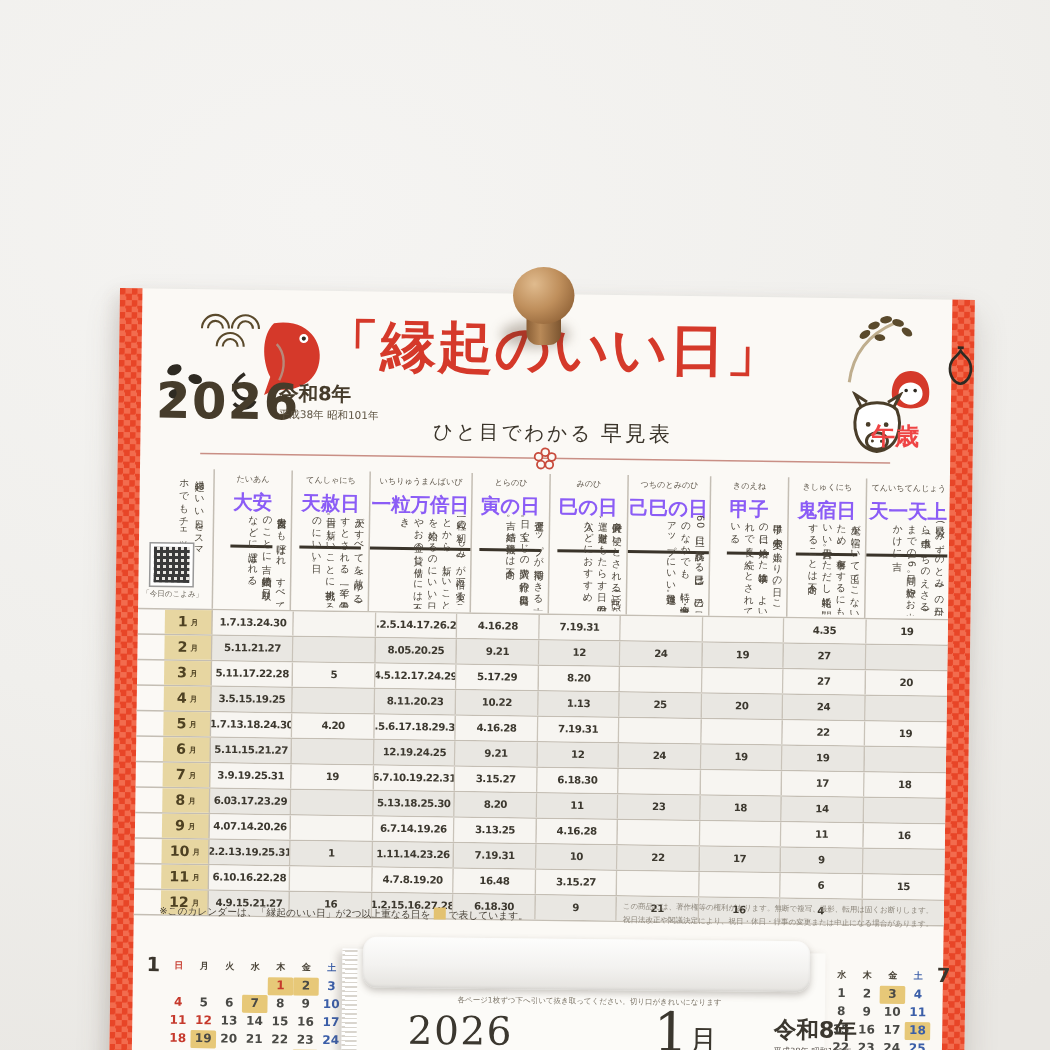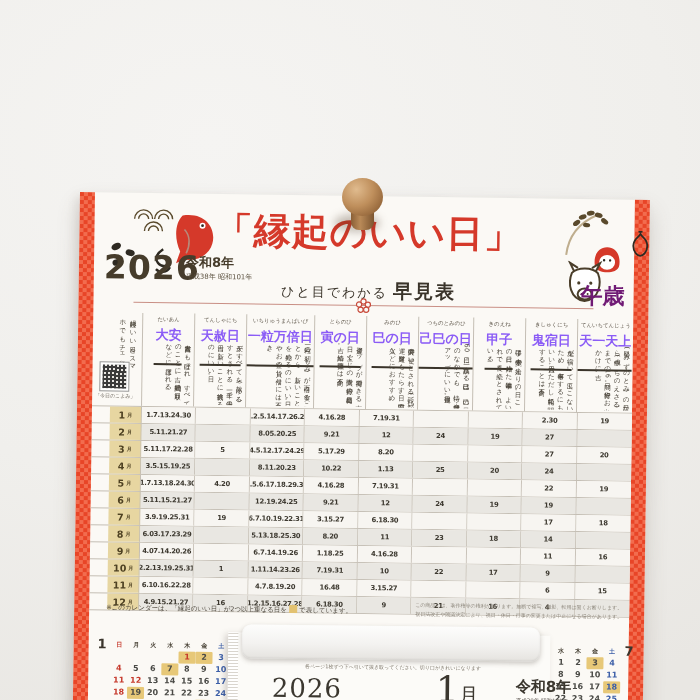--- a/index.html
+++ b/index.html
@@ -22,22 +22,22 @@
   
   .hdr{position:absolute;left:15px;right:15px;top:0;height:112px;}
   .title{position:absolute;left:102px;top:12px;width:345px;text-align:center;
          font-size:37px;font-weight:bold;color:#d5392a;letter-spacing:1px;white-space:nowrap;}
   .yearblock{position:absolute;left:10px;top:58px;}
   .year{font-size:33px;font-weight:bold;color:#463c2b;letter-spacing:1px;line-height:1;}
   .era{position:absolute;left:92px;top:60px;font-size:13px;font-weight:bold;color:#463c2b;white-space:nowrap;}
   .era-sub{position:absolute;left:92px;top:78px;font-size:7px;color:#5c5240;white-space:nowrap;}
   .subtitle{position:absolute;left:150px;top:82px;width:250px;text-align:center;color:#3a342a;white-space:nowrap;}
   .subtitle .lead{font-size:13px;letter-spacing:2px;}
-  .subtitle .main{font-size:19px;font-weight:bold;letter-spacing:2px;text-align:right;}
-  .zodiac{position:absolute;left:487px;top:82px;font-size:22px;font-weight:bold;color:#701a75;white-space:nowrap;}
+  .subtitle .main{font-size:14px;font-weight:normal;letter-spacing:2px;text-align:right;}
+  .zodiac{position:absolute;left:487px;top:82px;font-size:16px;font-weight:bold;color:#ef4444;white-space:nowrap;}
   .decor{position:absolute;}
   .divider{position:absolute;left:55px;right:55px;top:109px;height:1px;background:#c98f85;}
   .divider-flower{position:absolute;left:50%;top:102px;transform:translateX(-50%);}
 
   
   .thead{position:absolute;left:15px;top:120px;width:540px;height:93px;
          display:grid;grid-template-columns:50px repeat(9,1fr);}
   .sidecell{position:relative;border-right:1px solid #c4beb4;}
   .promo{position:absolute;right:4px;top:2px;writing-mode:vertical-rl;font-size:6.5px;color:#4a4438;
          letter-spacing:1px;height:60px;line-height:1.6;}
@@ -284,21 +284,21 @@
             <span class="mnum">1</span>
             <span class="munit">月</span>
           </div>
           <div class="tcell">1.7.13.24.30</div>
           <div class="tcell"></div>
           <div class="tcell">1.2.5.14.17.26.29</div>
           <div class="tcell">4.16.28</div>
           <div class="tcell">7.19.31</div>
           <div class="tcell"></div>
           <div class="tcell"></div>
-          <div class="tcell">2.30</div>
+          <div class="tcell">4.35</div>
           <div class="tcell">19</div>
         </div>
         <div class="trow alt">
           <div class="gap"></div>
           <div class="mcell">
             <span class="mnum">2</span>
             <span class="munit">月</span>
           </div>
           <div class="tcell">5.11.21.27</div>
           <div class="tcell"></div>
@@ -408,21 +408,21 @@
         </div>
         <div class="trow">
           <div class="gap"></div>
           <div class="mcell">
             <span class="mnum">9</span>
             <span class="munit">月</span>
           </div>
           <div class="tcell">4.07.14.20.26</div>
           <div class="tcell"></div>
           <div class="tcell">6.7.14.19.26</div>
-          <div class="tcell">1.18.25</div>
+          <div class="tcell">3.13.25</div>
           <div class="tcell">4.16.28</div>
           <div class="tcell"></div>
           <div class="tcell"></div>
           <div class="tcell">11</div>
           <div class="tcell">16</div>
         </div>
         <div class="trow alt">
           <div class="gap"></div>
           <div class="mcell">
             <span class="mnum">10</span>

